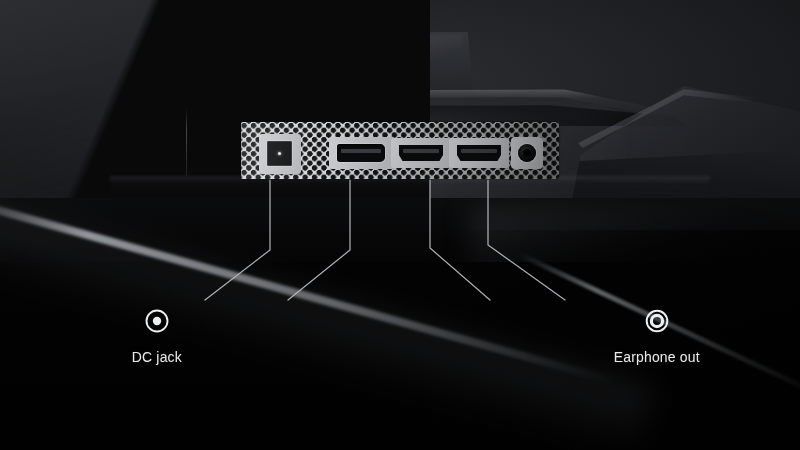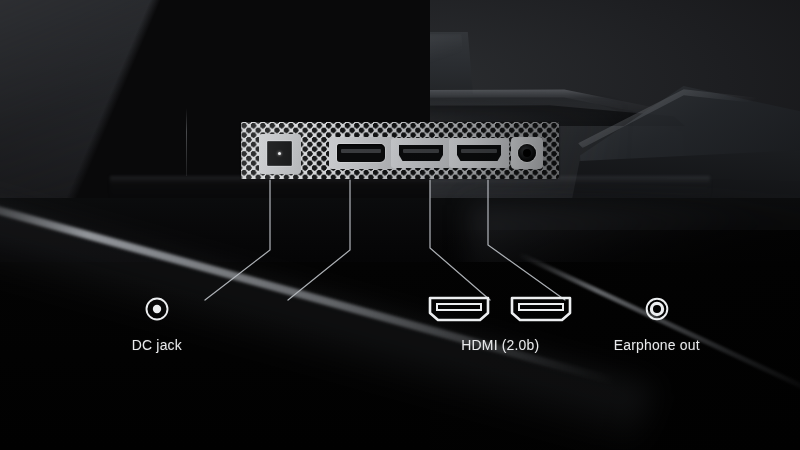--- a/index.html
+++ b/index.html
@@ -214,21 +214,21 @@
   #p-audio:after{
     content:"";position:absolute;left:50%;top:50%;width:8px;height:8px;
     margin:-4px 0 0 -4px;border-radius:50%;background:#000;
   }
 
   
   #leaders{position:absolute;left:0;top:0;width:800px;height:450px;pointer-events:none;}
 
   
   #legend{
-    position:absolute;left:0;top:292px;width:652px;height:100px;
+    position:absolute;left:0;top:304px;width:652px;height:100px;
   }
   .lg-item{
     position:absolute;
     display:flex;flex-direction:column;align-items:center;
     width:200px;
   }
   .lg-icon{height:34px;display:flex;align-items:center;justify-content:center;}
   .lg-label{
     margin-top:10px;
     color:#e9eaec;
@@ -305,36 +305,20 @@
       <div class="lg-icon">
         <svg width="28" height="28" viewBox="0 0 28 28">
           <circle cx="14" cy="14" r="10.5" fill="none" stroke="#eceef0" stroke-width="1.9"></circle>
           <circle cx="14" cy="14" r="4.2" fill="#eceef0"></circle>
         </svg>
       </div>
       <div class="lg-label">DC jack</div>
     </div>
 
 
-    <div class="lg-item" id="lg-hdmi">
-      <div class="lg-icon">
-
-        <svg width="148" height="32" viewBox="0 0 148 32">
-          <g fill="none" stroke="#eceef0" stroke-width="2.6" stroke-linejoin="round">
-            <path d="M4,5 H62 V20 L54,27 H12 L4,20 V5 Z"></path>
-            <path d="M86,5 H144 V20 L136,27 H94 L86,20 V5 Z"></path>
-          </g>
-          <g fill="none" stroke="#eceef0" stroke-width="2">
-            <rect x="11" y="11" width="44" height="6"></rect>
-            <rect x="93" y="11" width="44" height="6"></rect>
-          </g>
-        </svg>
-      </div>
-      <div class="lg-label">HDMI (2.0b)</div>
-    </div>
 
     <div class="lg-item" id="lg-ear">
       <div class="lg-icon">
         <svg width="28" height="28" viewBox="0 0 28 28">
           <circle cx="14" cy="14" r="10.3" fill="none" stroke="#eceef0" stroke-width="2"></circle>
           <circle cx="14" cy="14" r="5.6" fill="none" stroke="#eceef0" stroke-width="3.2"></circle>
         </svg>
       </div>
       <div class="lg-label">Earphone out</div>
     </div>

